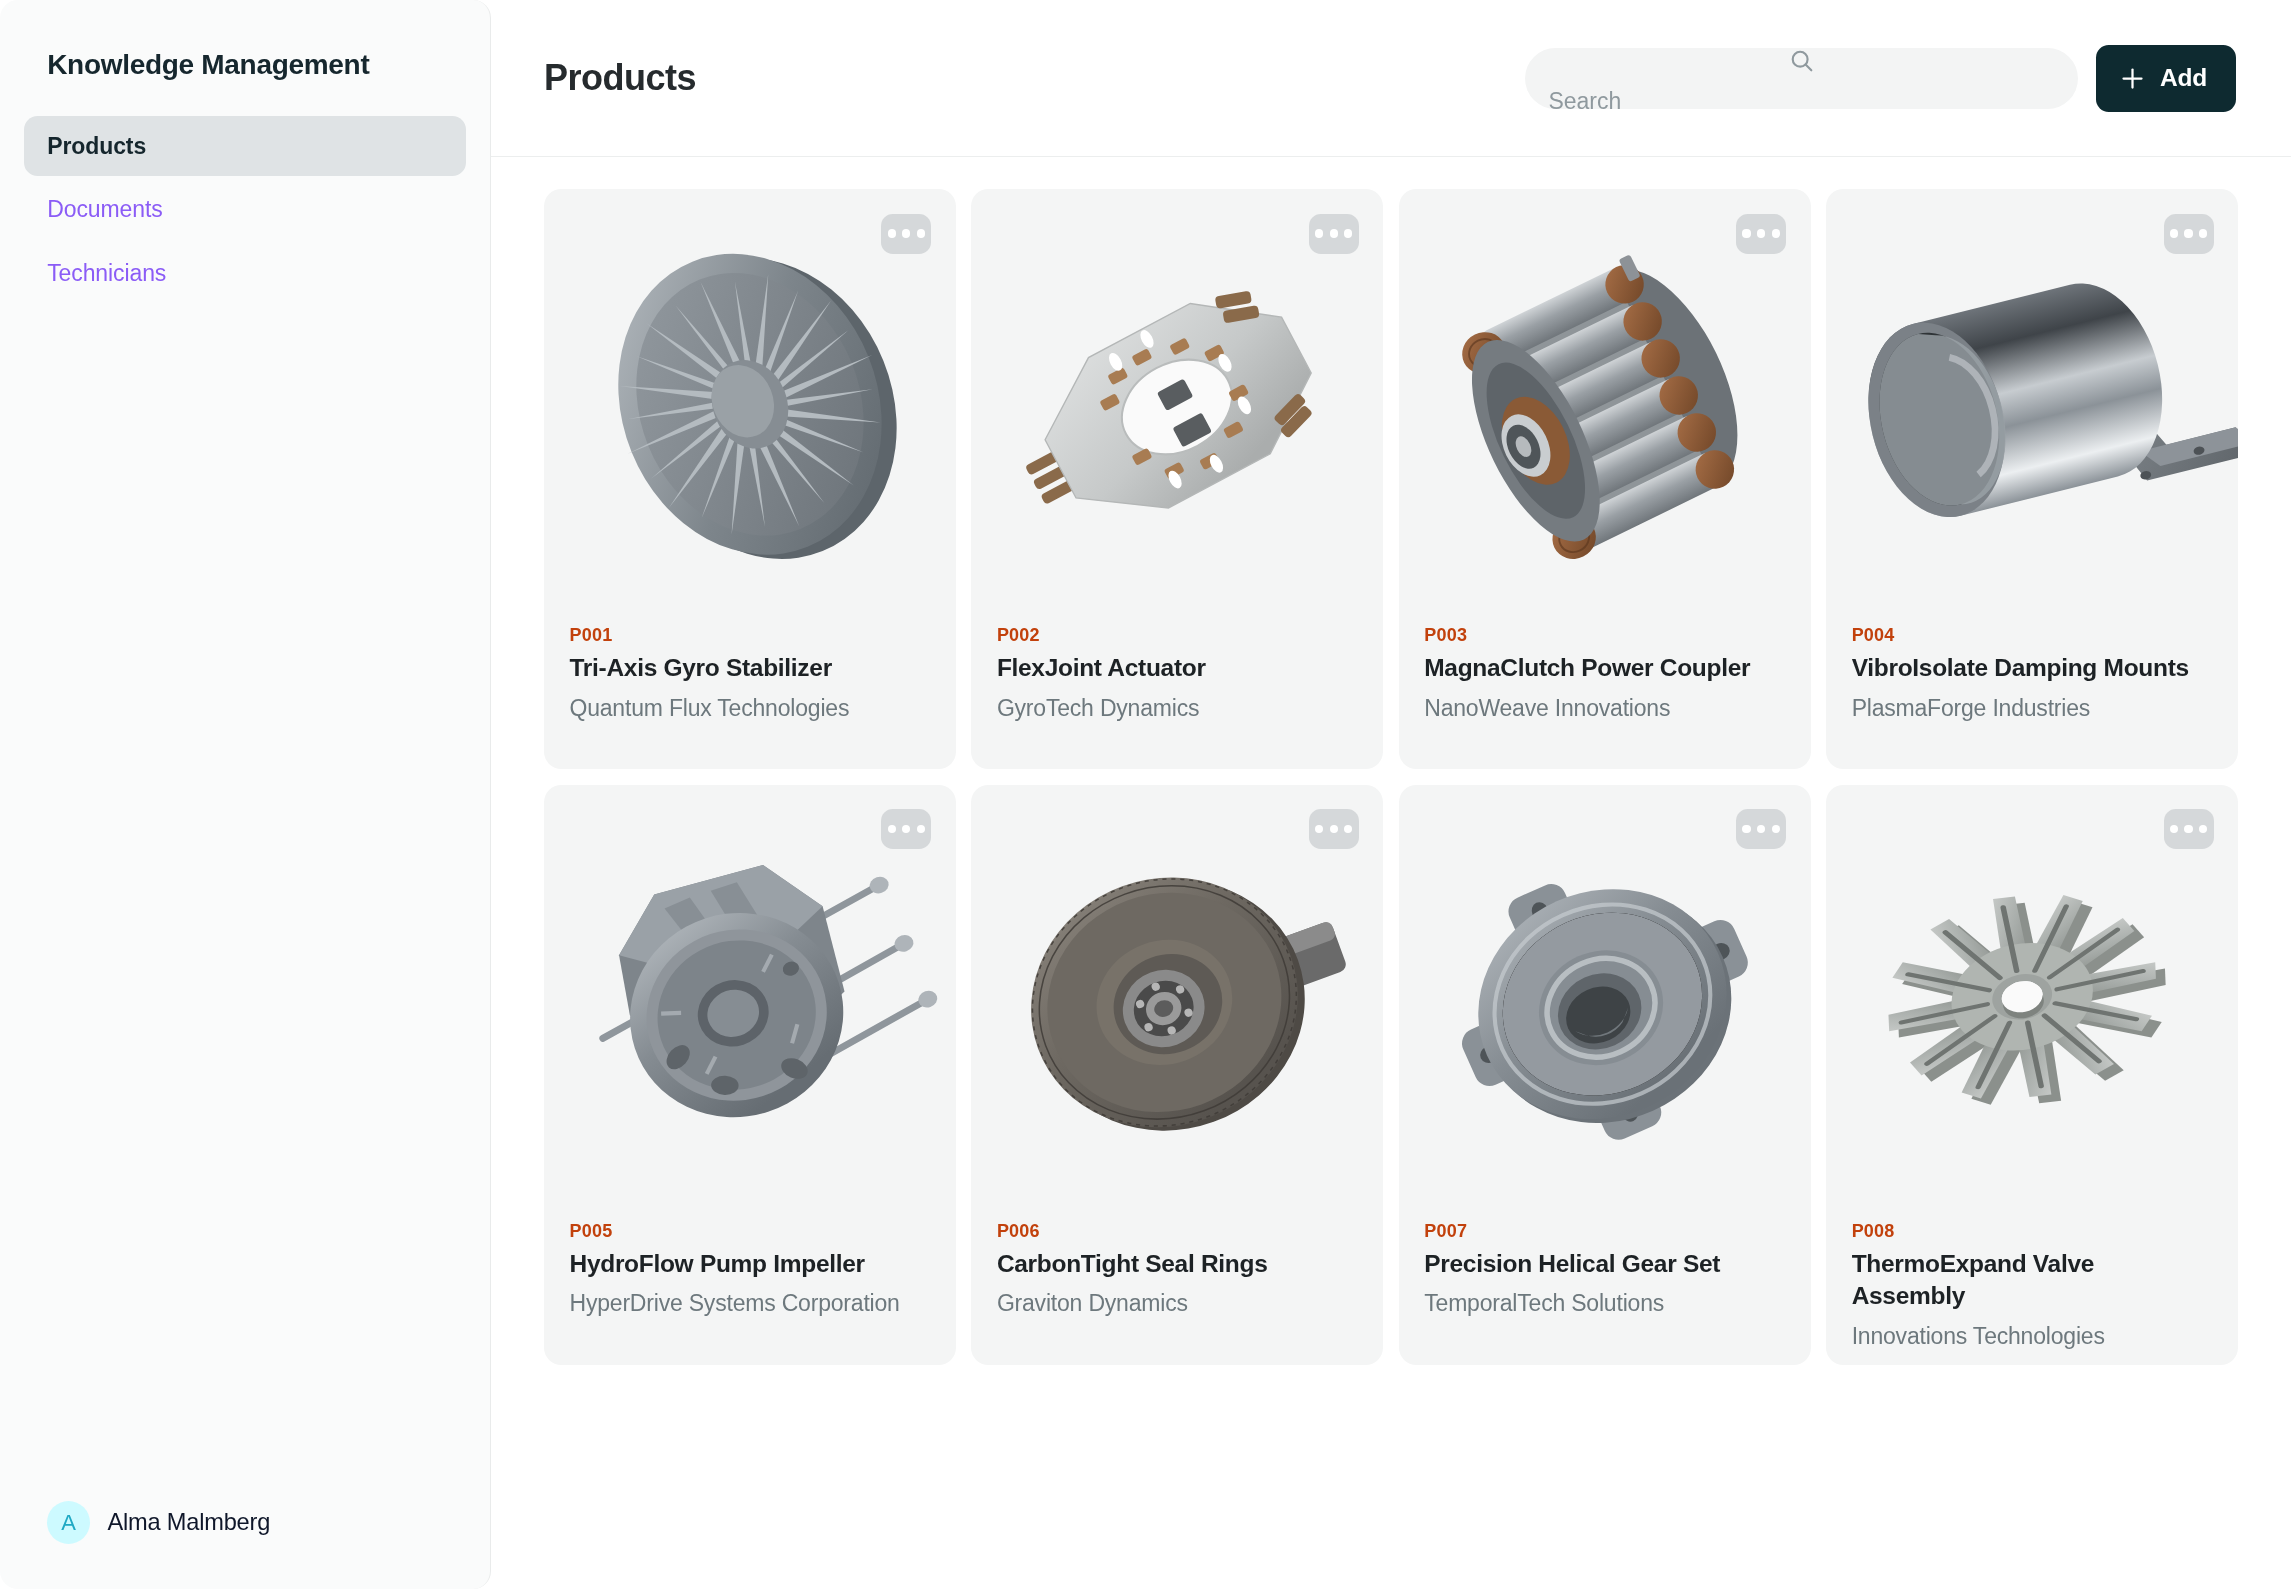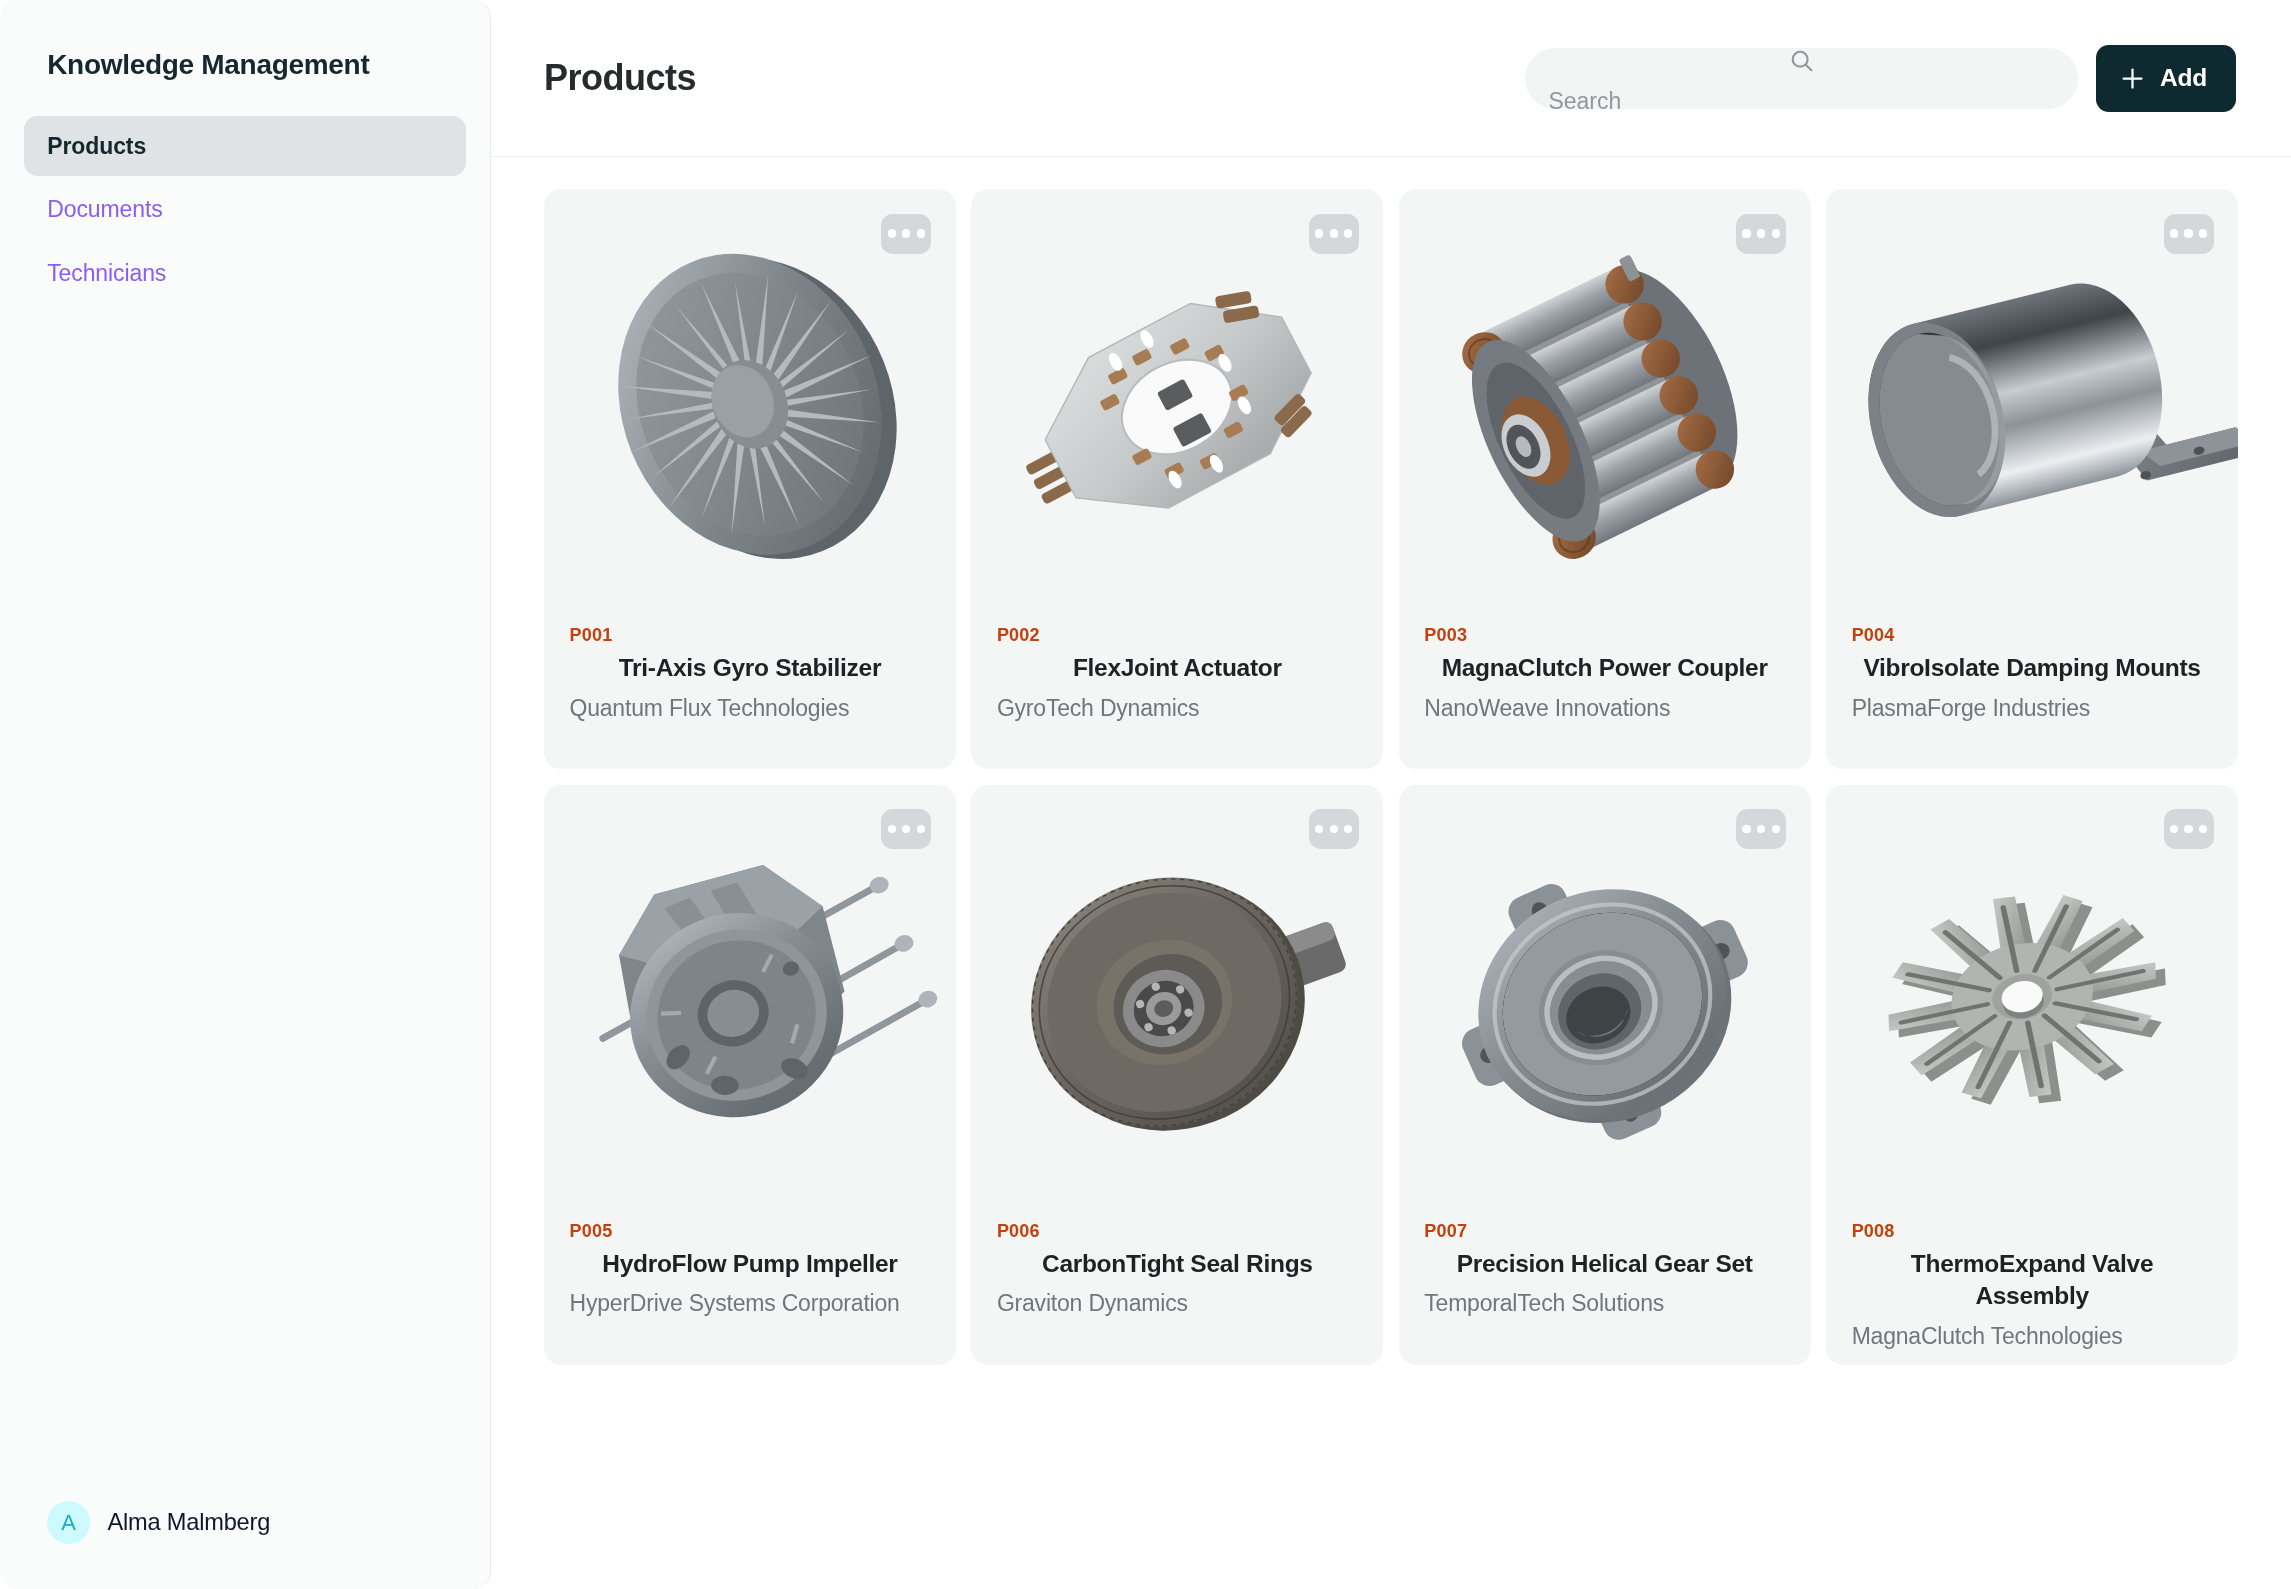--- a/index.html
+++ b/index.html
@@ -106,21 +106,21 @@
     gap: 6.4px; padding: 0;
   }
   .more-btn i { width: 8.2px; height: 8.2px; border-radius: 50%; background: #fff; display: block; }
   .card-body { padding: 0 25.5px 0 25.5px; }
   .card-id {
     font-size: 18px; font-weight: bold; color: #c2410c;
     letter-spacing: 0.2px; margin-bottom: 6.4px;
   }
   .card-title {
     font-size: 24.5px; font-weight: bold; color: #1d2225;
-    letter-spacing: -0.3px; line-height: 1.32; margin-bottom: 8.2px; text-align: center;
+    letter-spacing: -0.3px; line-height: 1.32; margin-bottom: 8.2px;
   }
   .card-company {
     font-size: 23px; color: #6d787d; letter-spacing: -0.2px; line-height: 1.34;
   }
   .part-svg { width: 100%; height: 100%; display: block; }
 </style>
 </head>
 <body>
 
 <div class="app">
@@ -719,21 +719,21 @@
             </svg>
           </div>
           <button class="more-btn">
             <i></i>
               <i></i>
               <i></i>
           </button>
           <div class="card-body">
             <div class="card-id">P008</div>
             <div class="card-title">ThermoExpand Valve Assembly</div>
-            <div class="card-company">MagnaClutch Technologies</div>
+            <div class="card-company">Innovations Technologies</div>
           </div>
         </article>
 
       </div>
     </div>
   </section>
 </div>
 
 
 </body></html>

